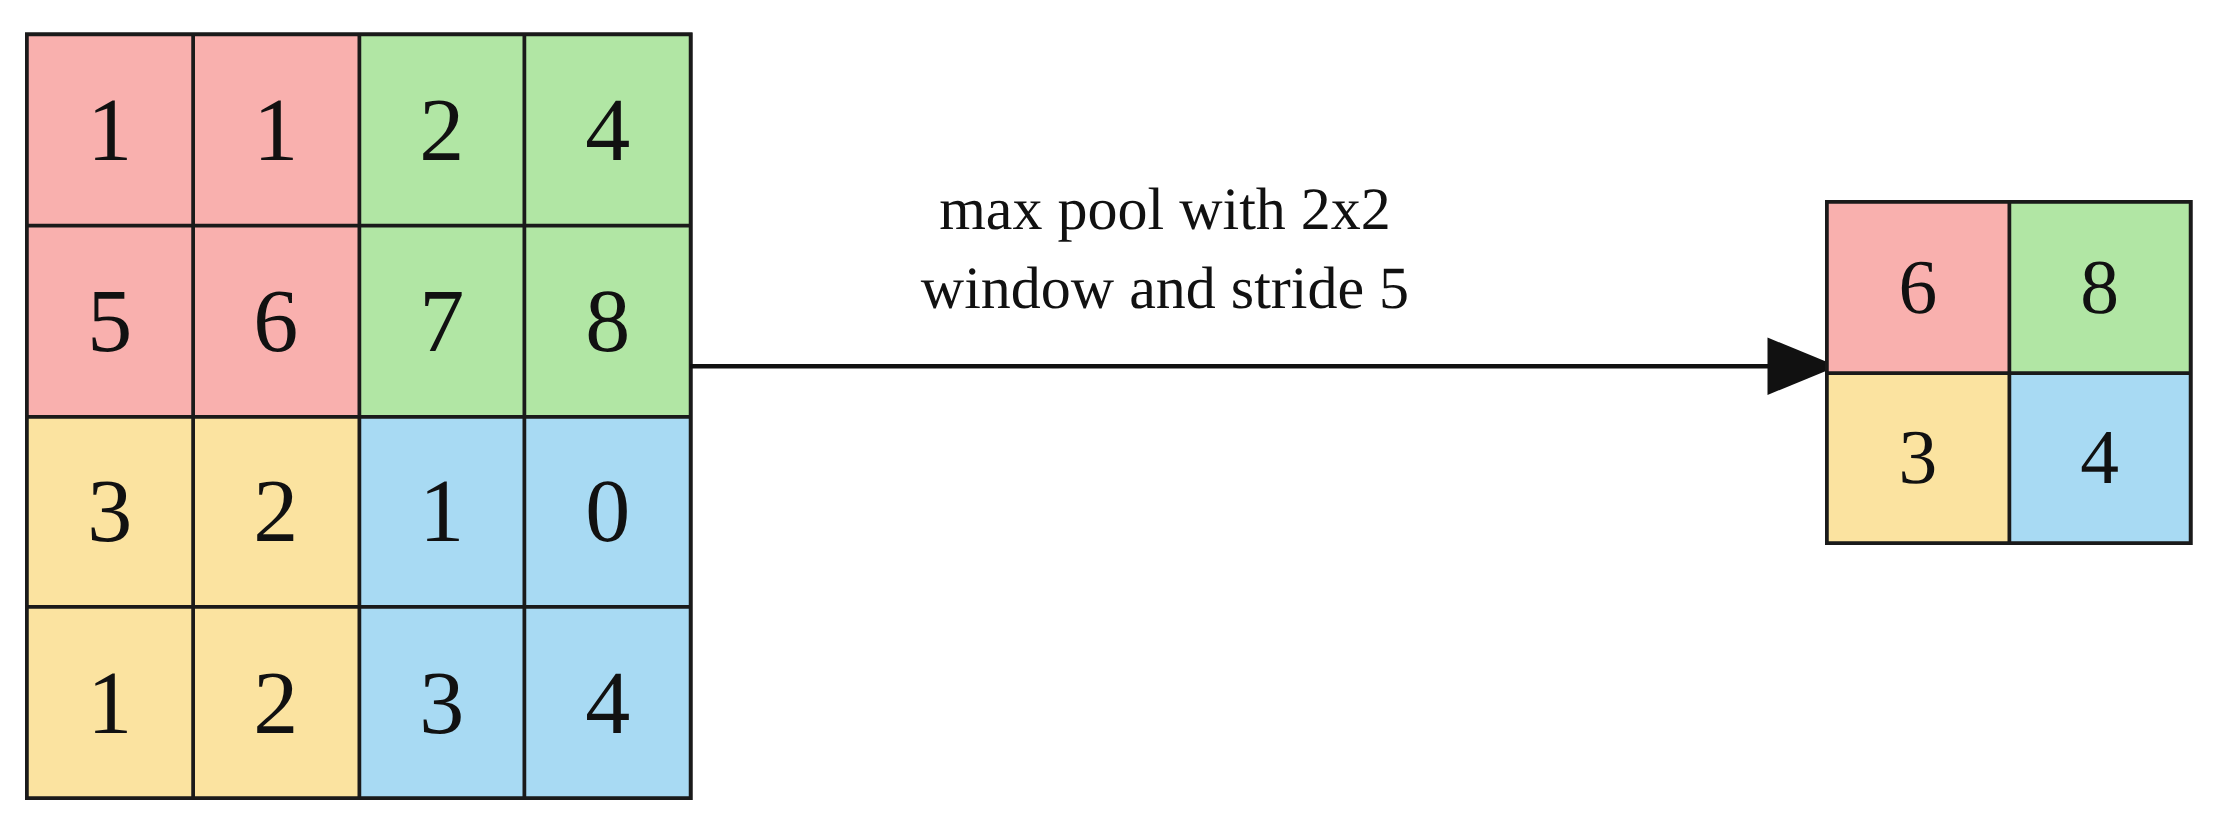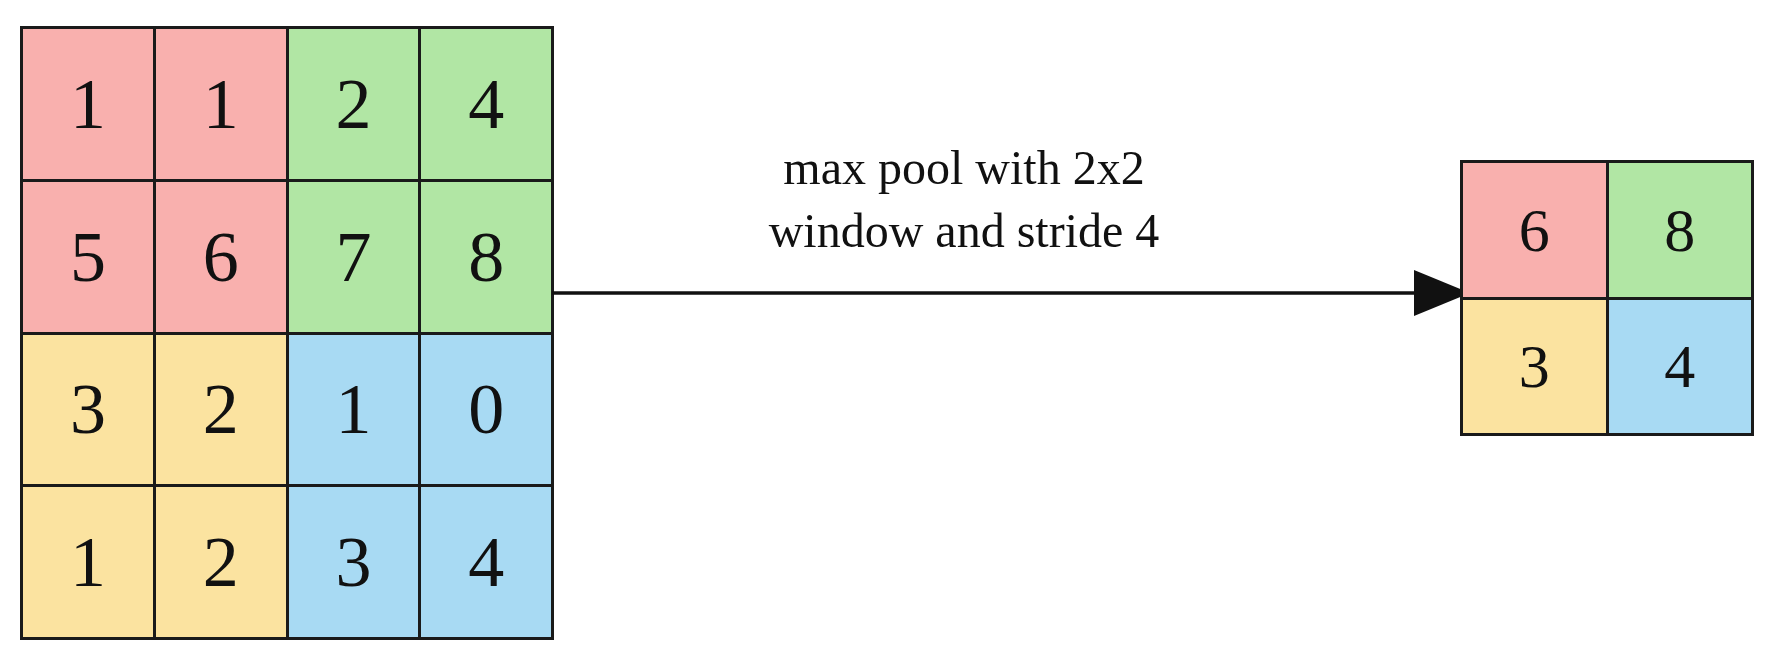--- a/index.html
+++ b/index.html
@@ -84,21 +84,21 @@
   #arrow-group svg {
     display: block;
     width: 100%;
     height: 100%;
     overflow: visible;
   }
 
   
   #caption {
     position: absolute;
-    left: 684px;
+    left: 652px;
     top: 136px;
     width: 560px;
     text-align: center;
     font-size: 48px;
     line-height: 1.32;
     color: #111111;
     white-space: nowrap;
     user-select: none;
   }
   #caption .caption-line {
@@ -127,21 +127,21 @@
     <div class="cell blue">0</div>
 
     <div class="cell yellow">1</div>
     <div class="cell yellow">2</div>
     <div class="cell blue">3</div>
     <div class="cell blue">4</div>
   </div>
 
   <div id="caption">
     <span class="caption-line">max pool with 2x2</span>
-    <span class="caption-line">window and stride 4</span>
+    <span class="caption-line">window and stride 5</span>
   </div>
 
   <div id="arrow-group">
     <svg viewBox="0 0 920 62" preserveAspectRatio="none">
       <line x1="0" y1="31" x2="872" y2="31" stroke="#111111" stroke-width="3.5"></line>
       <polygon points="862,8 918,31 862,54" fill="#111111"></polygon>
     </svg>
   </div>
 
   <div id="output-grid" class="grid">

